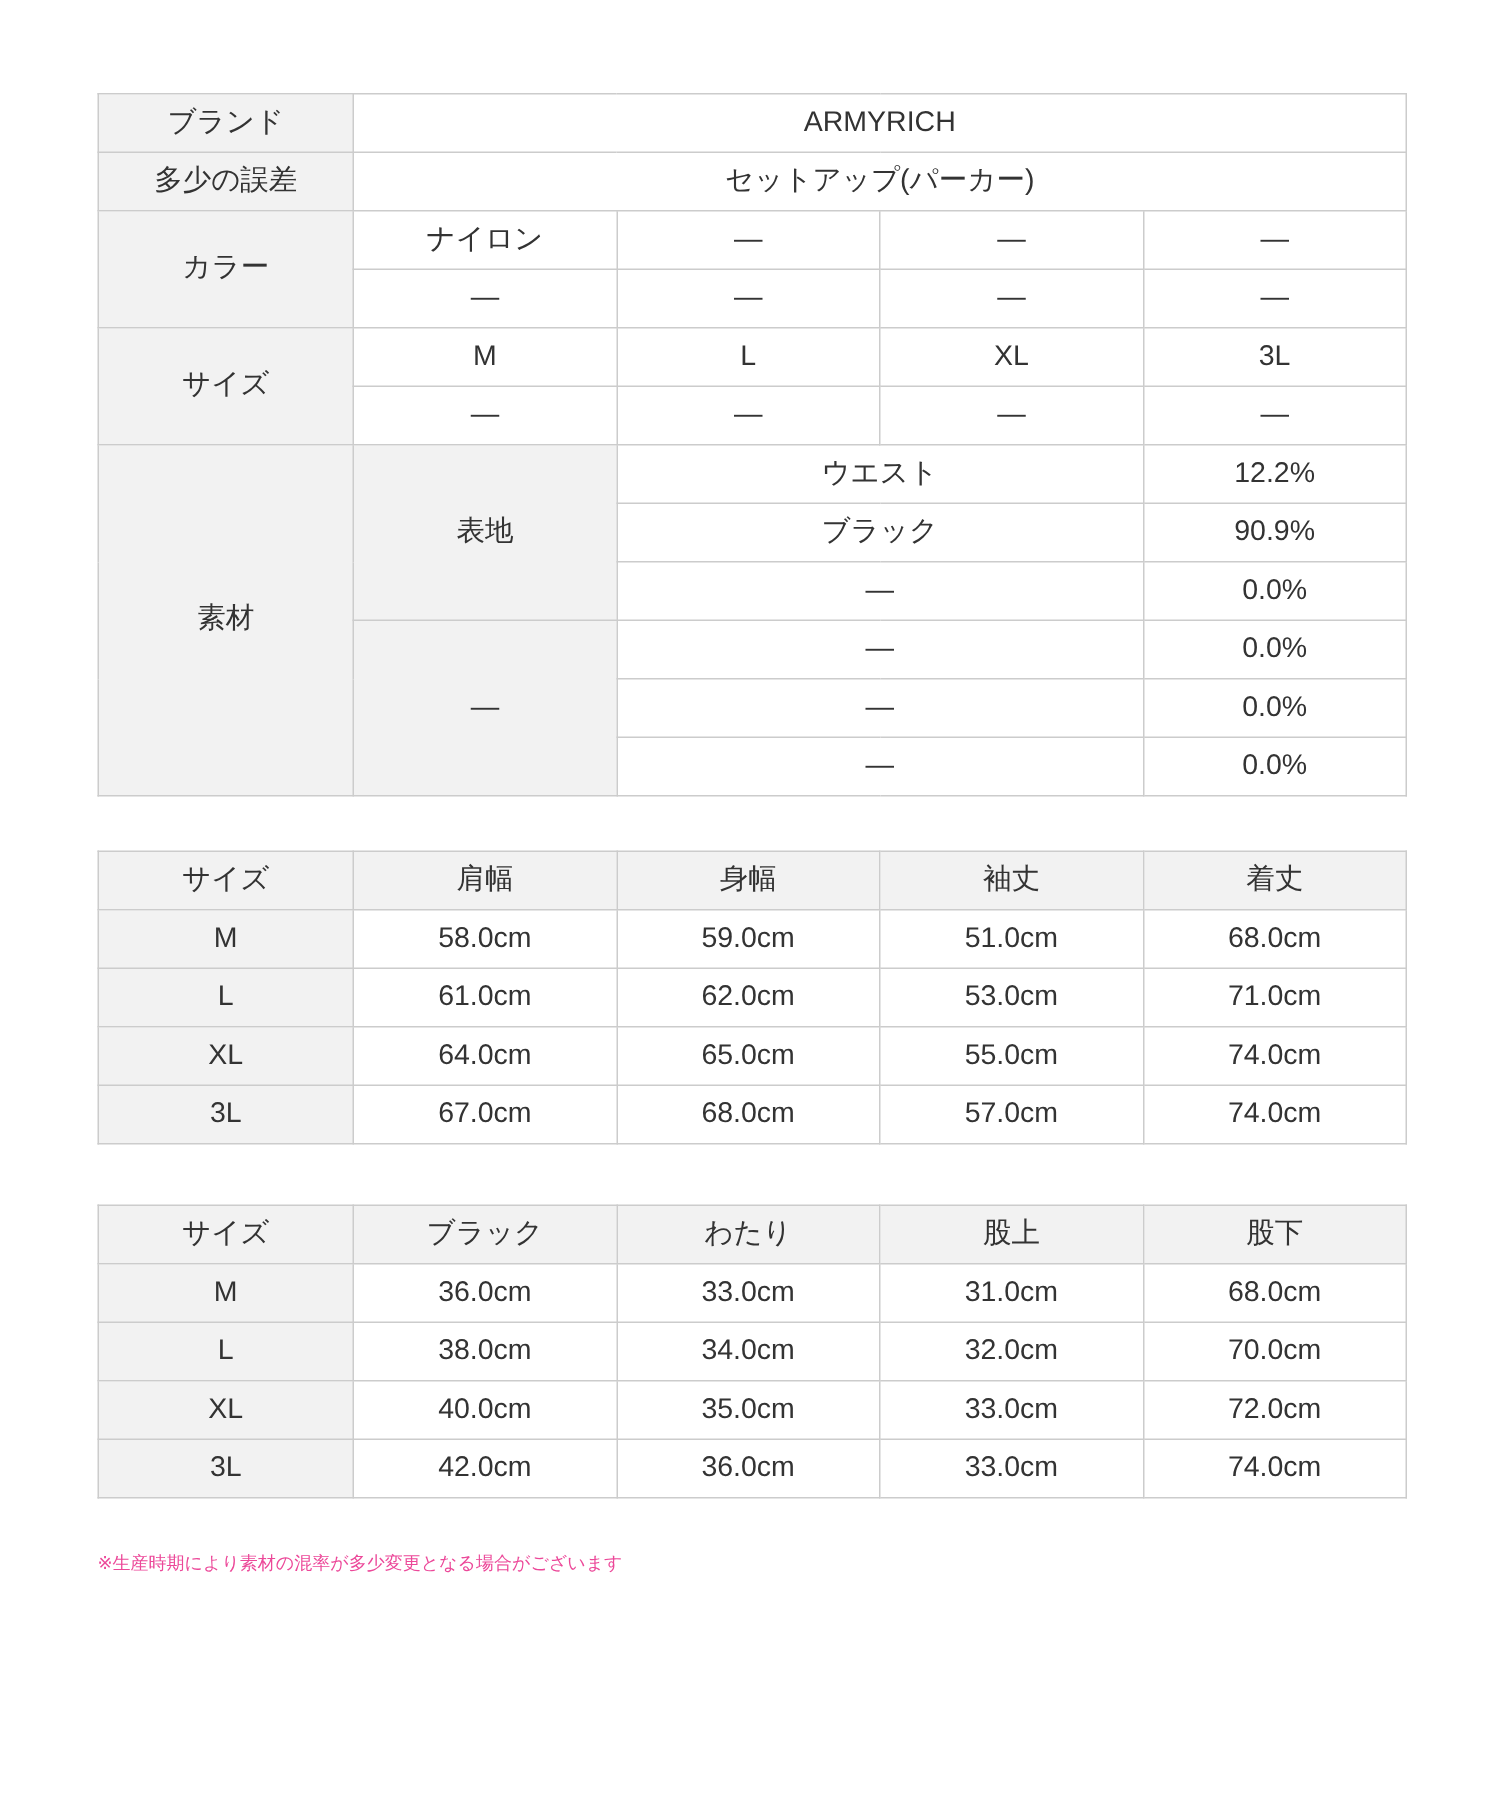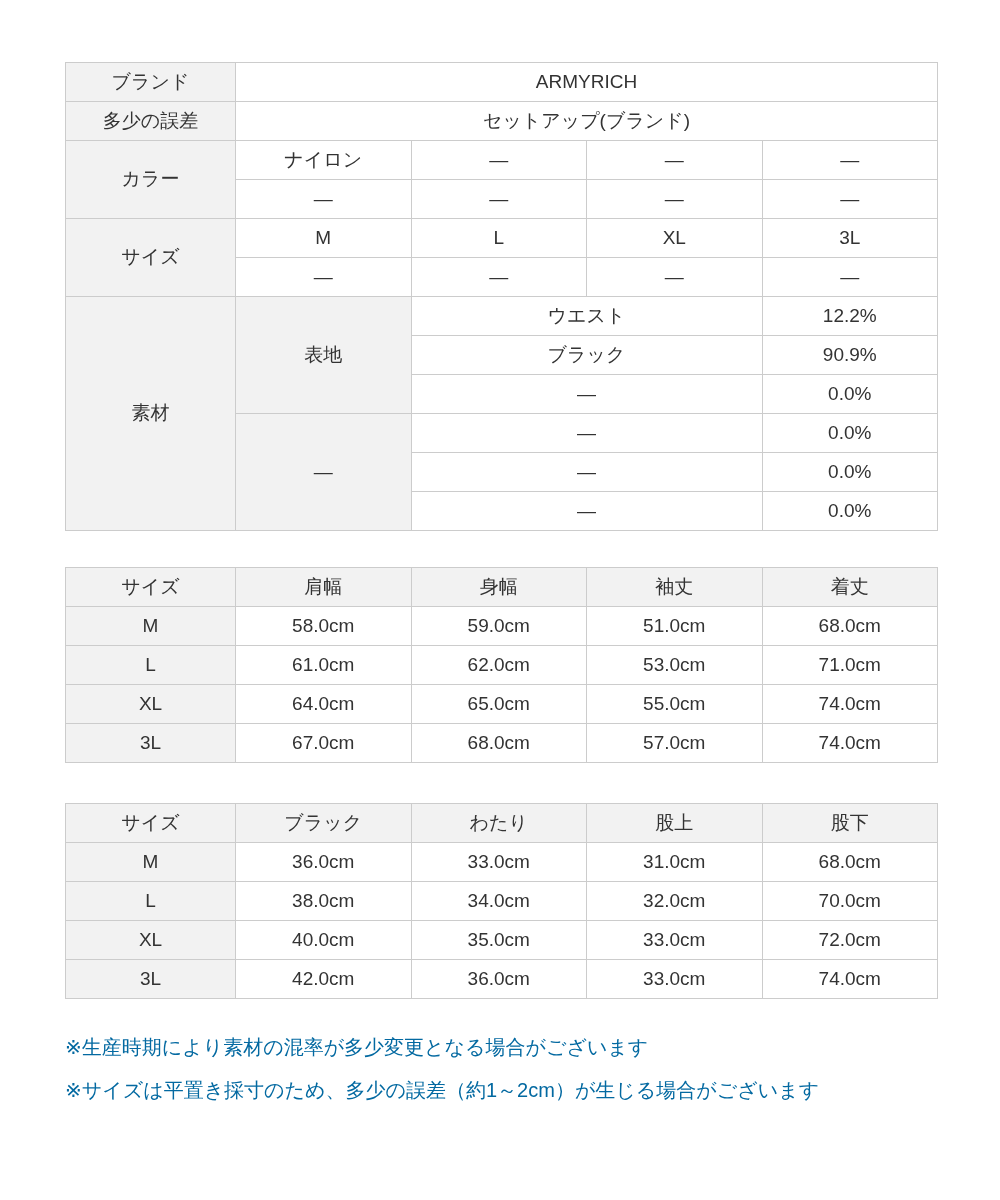--- a/index.html
+++ b/index.html
@@ -42,22 +42,22 @@
   }
   .spec td {
     background: #ffffff;
     font-weight: normal;
     color: #333333;
   }
   .table-tops { margin-top: 36px; }
   .table-bottoms { margin-top: 40px; }
   .notes { margin-top: 36px; }
   .note {
-    color: #0369a1;
-    font-size: 20px;
+    color: #ec4899;
+    font-size: 12px;
     line-height: 1.25;
     margin: 0 0 18px 0;
     white-space: nowrap;
   }
 </style>
 </head>
 <body>
 
 <div class="page">
 
@@ -69,21 +69,21 @@
         <col>
         <col>
     </colgroup>
     <tbody>
       <tr>
         <th>ブランド</th>
         <td colspan="4">ARMYRICH</td>
       </tr>
       <tr>
         <th>多少の誤差</th>
-        <td colspan="4">セットアップ(ブランド)</td>
+        <td colspan="4">セットアップ(パーカー)</td>
       </tr>
       <tr>
         <th rowspan="2">カラー</th>
         <td>ナイロン</td>
         <td>—</td>
         <td>—</td>
         <td>—</td>
       </tr>
       <tr>
         <td>—</td>
@@ -223,16 +223,15 @@
         <td>42.0cm</td>
         <td>36.0cm</td>
         <td>33.0cm</td>
         <td>74.0cm</td>
       </tr>
     </tbody>
   </table>
 
   <div class="notes">
     <p class="note">※生産時期により素材の混率が多少変更となる場合がございます</p>
-    <p class="note">※サイズは平置き採寸のため、多少の誤差（約1～2cm）が生じる場合がございます</p>
   </div>
 
 </div>
 
 </body></html>

